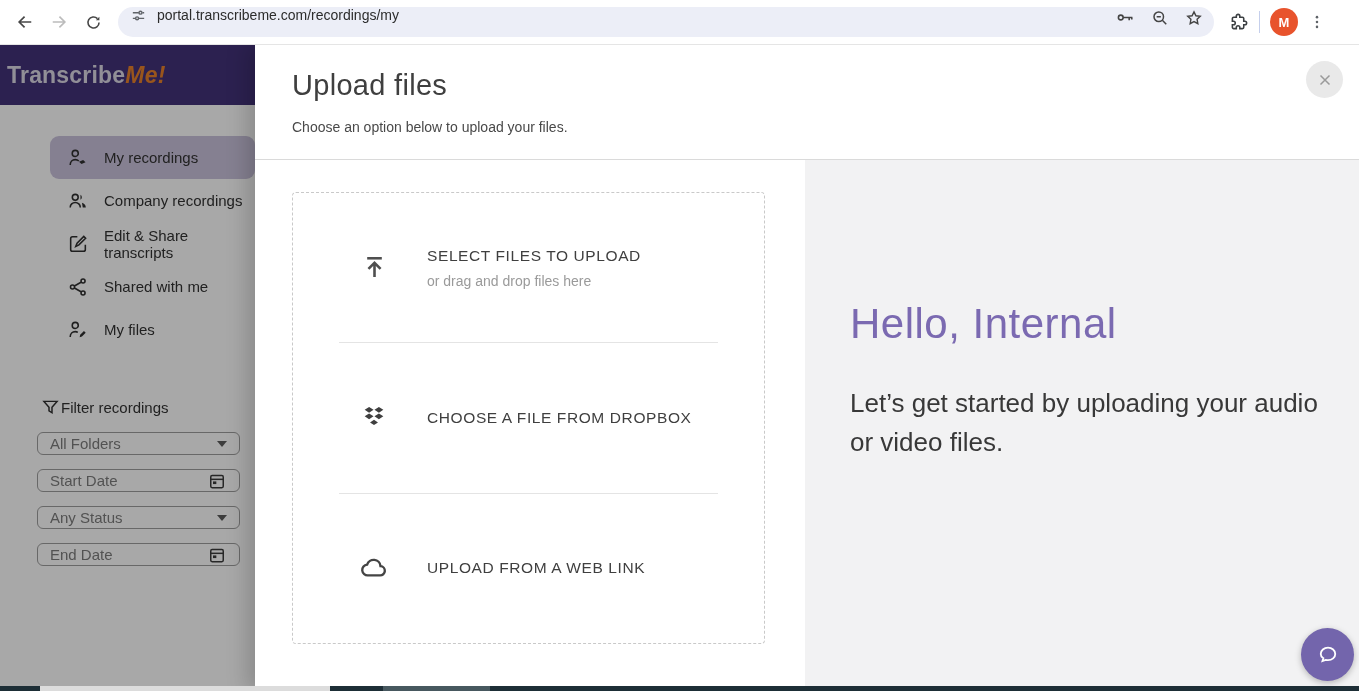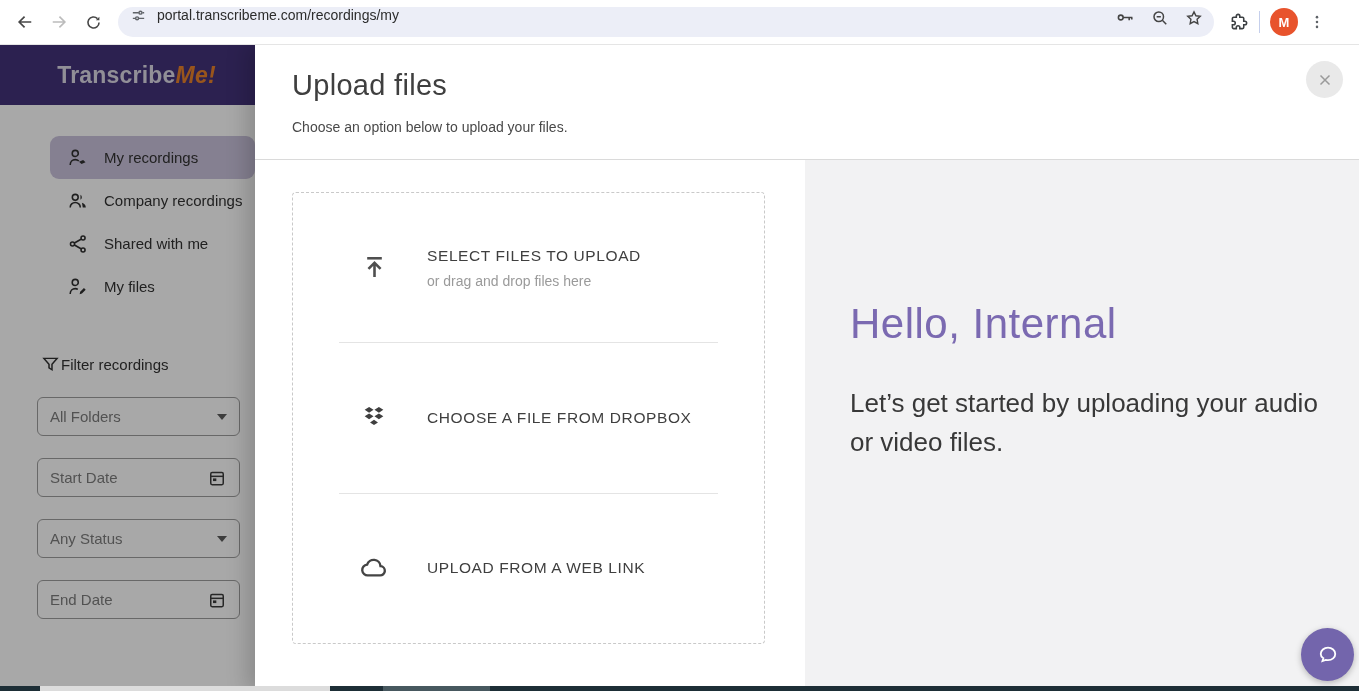--- a/index.html
+++ b/index.html
@@ -20,34 +20,34 @@
   .chrome-sep { width:1px; height:22px; background:#c5cfec; }
   .avatar { width:28px; height:28px; border-radius:50%; background:#e8532c; color:#fff;
     font-size:13px; font-weight:bold; display:flex; align-items:center; justify-content:center; }
 
   
   .app { position:relative; height:646px; background:#fff; }
 
   
   .sidebar { position:absolute; left:0; top:0; width:255px; height:100%; background:#fff; }
   .sidebar-header { height:60px; background:#44337a; display:flex; align-items:center;
-    padding-left:18px;justify-content:center; }
+    padding-left:7px; }
   .logo { font-size:23px; font-weight:bold; letter-spacing:.2px; }
   .logo .l1 { color:#dcd9e6; }
   .logo .l2 { color:#e8822b; font-style:italic; }
   .menu { padding-top:31px;margin-left:28px; }
   .menu-item { height:43px; display:flex; align-items:center; gap:15px;
     margin-left:22px; padding-left:17px; border-radius:9px; }
   .menu-item.selected { background:#cac2dc; }
   .menu-item .label { font-size:15px; color:#333; }
   .menu-item svg { flex:0 0 auto; }
   .filter-head { display:flex; align-items:center; margin:46px 0 0 40px; }
   .filter-head .label { font-size:15px; color:#333; }
-  .field { width:203px; height:39px; border:1.5px solid #9e9e9e; border-radius:6px;
-    margin:22px 0 0 37px; display:flex; align-items:center; padding:0 12px; background:#fff; }
+  .field { width:203px; height:23px; border:1.5px solid #9e9e9e; border-radius:6px;
+    margin:14px 0 0 37px; display:flex; align-items:center; padding:0 12px; background:#fff; }
   .field .value { flex:1; font-size:15px; color:#7d7d7d; }
   .field input { flex:1; border:none; outline:none; font-size:15px; color:#444;
     background:transparent; width:100%; font-family:"Liberation Sans", sans-serif; }
   .field input::placeholder { color:#7d7d7d; opacity:1; }
   .chevron { width:0; height:0; border-left:5px solid transparent;
     border-right:5px solid transparent; border-top:6px solid #5b5b5b; }
 
   
   .scrim { position:absolute; inset:0; background:rgba(0,0,0,0.34); z-index:5; }
 
@@ -166,20 +166,27 @@
       <div class="menu-item">
         <svg width="22" height="22" viewBox="0 0 24 24" fill="none" stroke="#2f2f2f" stroke-width="1.7">
             <circle cx="9" cy="8" r="3.2"></circle>
             <path d="M3.5 19c0-3 2.5-5.4 5.5-5.4s5.5 2.4 5.5 5.4"></path>
             <path d="M14.7 5.3a3.2 3.2 0 0 1 0 5.4zM16.3 14c2.5.7 4.2 2.7 4.2 5h-3.3z" fill="#2f2f2f" stroke="none"></path>
           </svg>
         <span class="label">Company recordings</span>
       </div>
       <div class="menu-item">
         <svg width="22" height="22" viewBox="0 0 24 24" fill="none" stroke="#2f2f2f" stroke-width="1.7">
+            <path d="M20 12.7V18a2 2 0 0 1-2 2H6a2 2 0 0 1-2-2V6a2 2 0 0 1 2-2h5.3"></path>
+            <path d="M9.6 14.6 11 11l7.3-7.3 2 2L13 13z"></path>
+          </svg>
+        <span class="label">Edit &amp; Share transcripts</span>
+      </div>
+      <div class="menu-item">
+        <svg width="22" height="22" viewBox="0 0 24 24" fill="none" stroke="#2f2f2f" stroke-width="1.7">
             <circle cx="17.5" cy="5.5" r="2.2"></circle>
             <circle cx="6" cy="12" r="2.2"></circle>
             <circle cx="17.5" cy="18.5" r="2.2"></circle>
             <path d="m8.1 10.9 7.2-4.1M8.1 13.1l7.2 4.1"></path>
           </svg>
         <span class="label">Shared with me</span>
       </div>
       <div class="menu-item">
         <svg width="22" height="22" viewBox="0 0 24 24" fill="none" stroke="#2f2f2f" stroke-width="1.7">
             <circle cx="9" cy="7" r="3.3"></circle>

